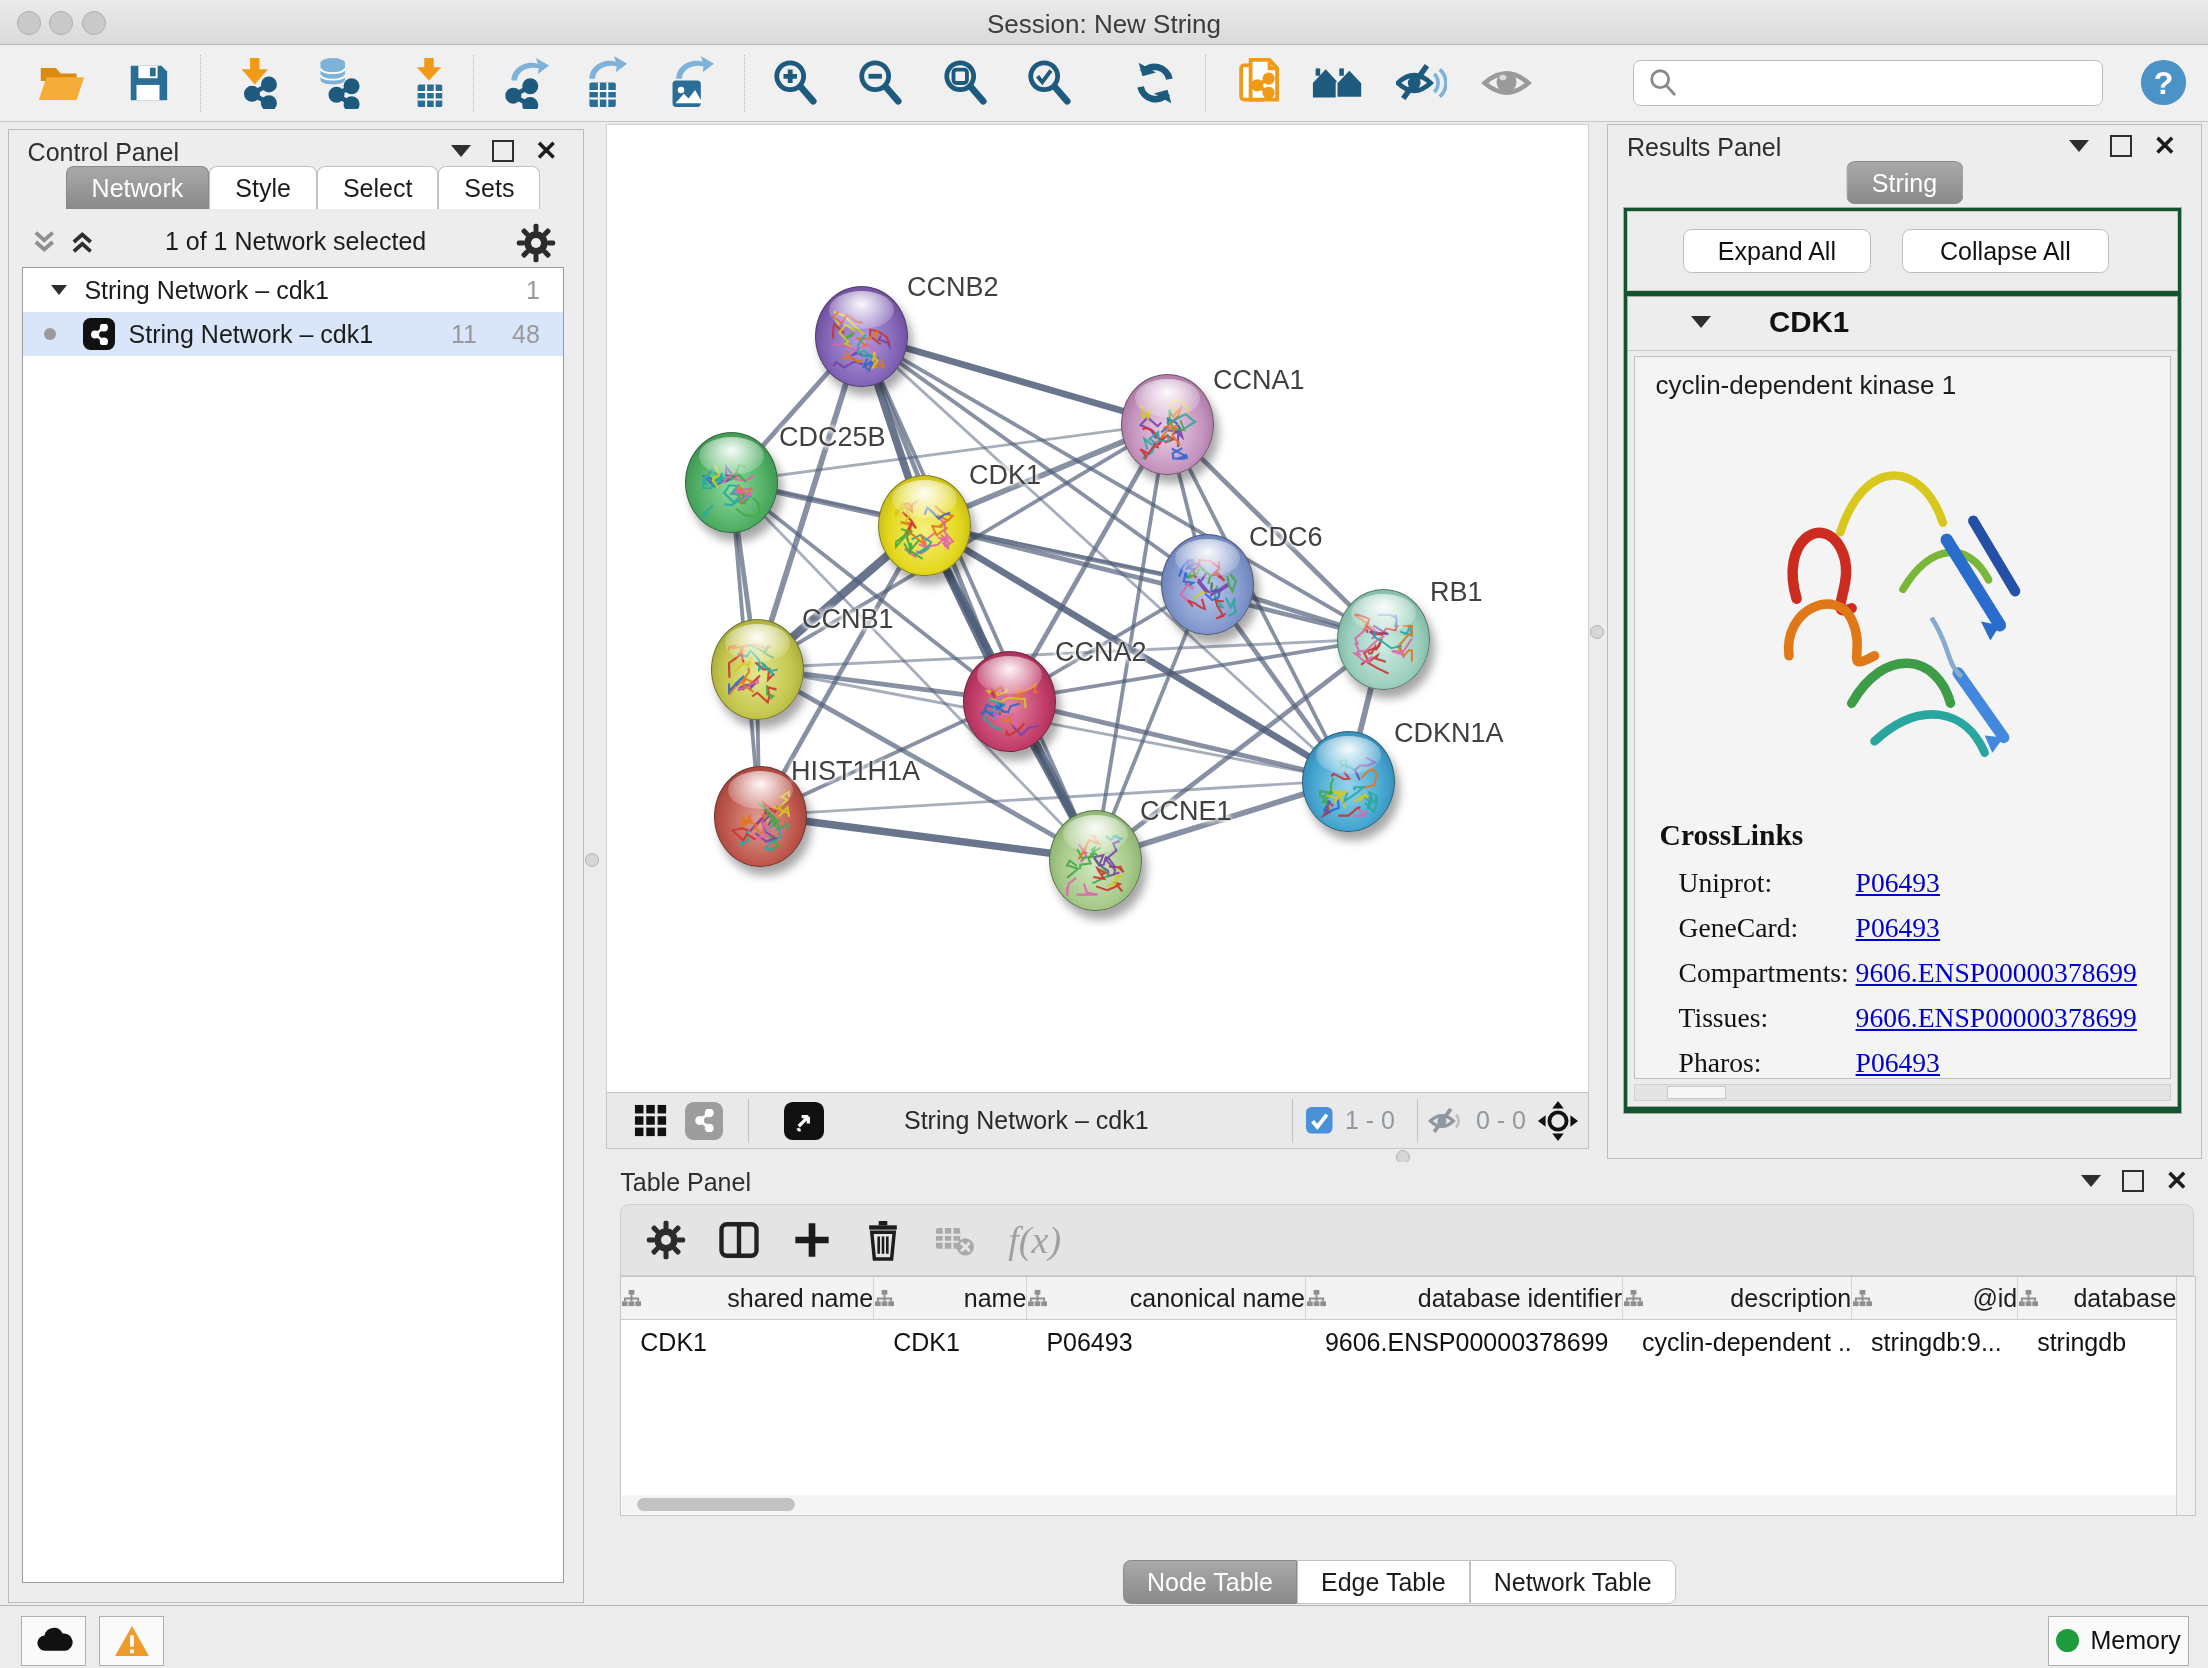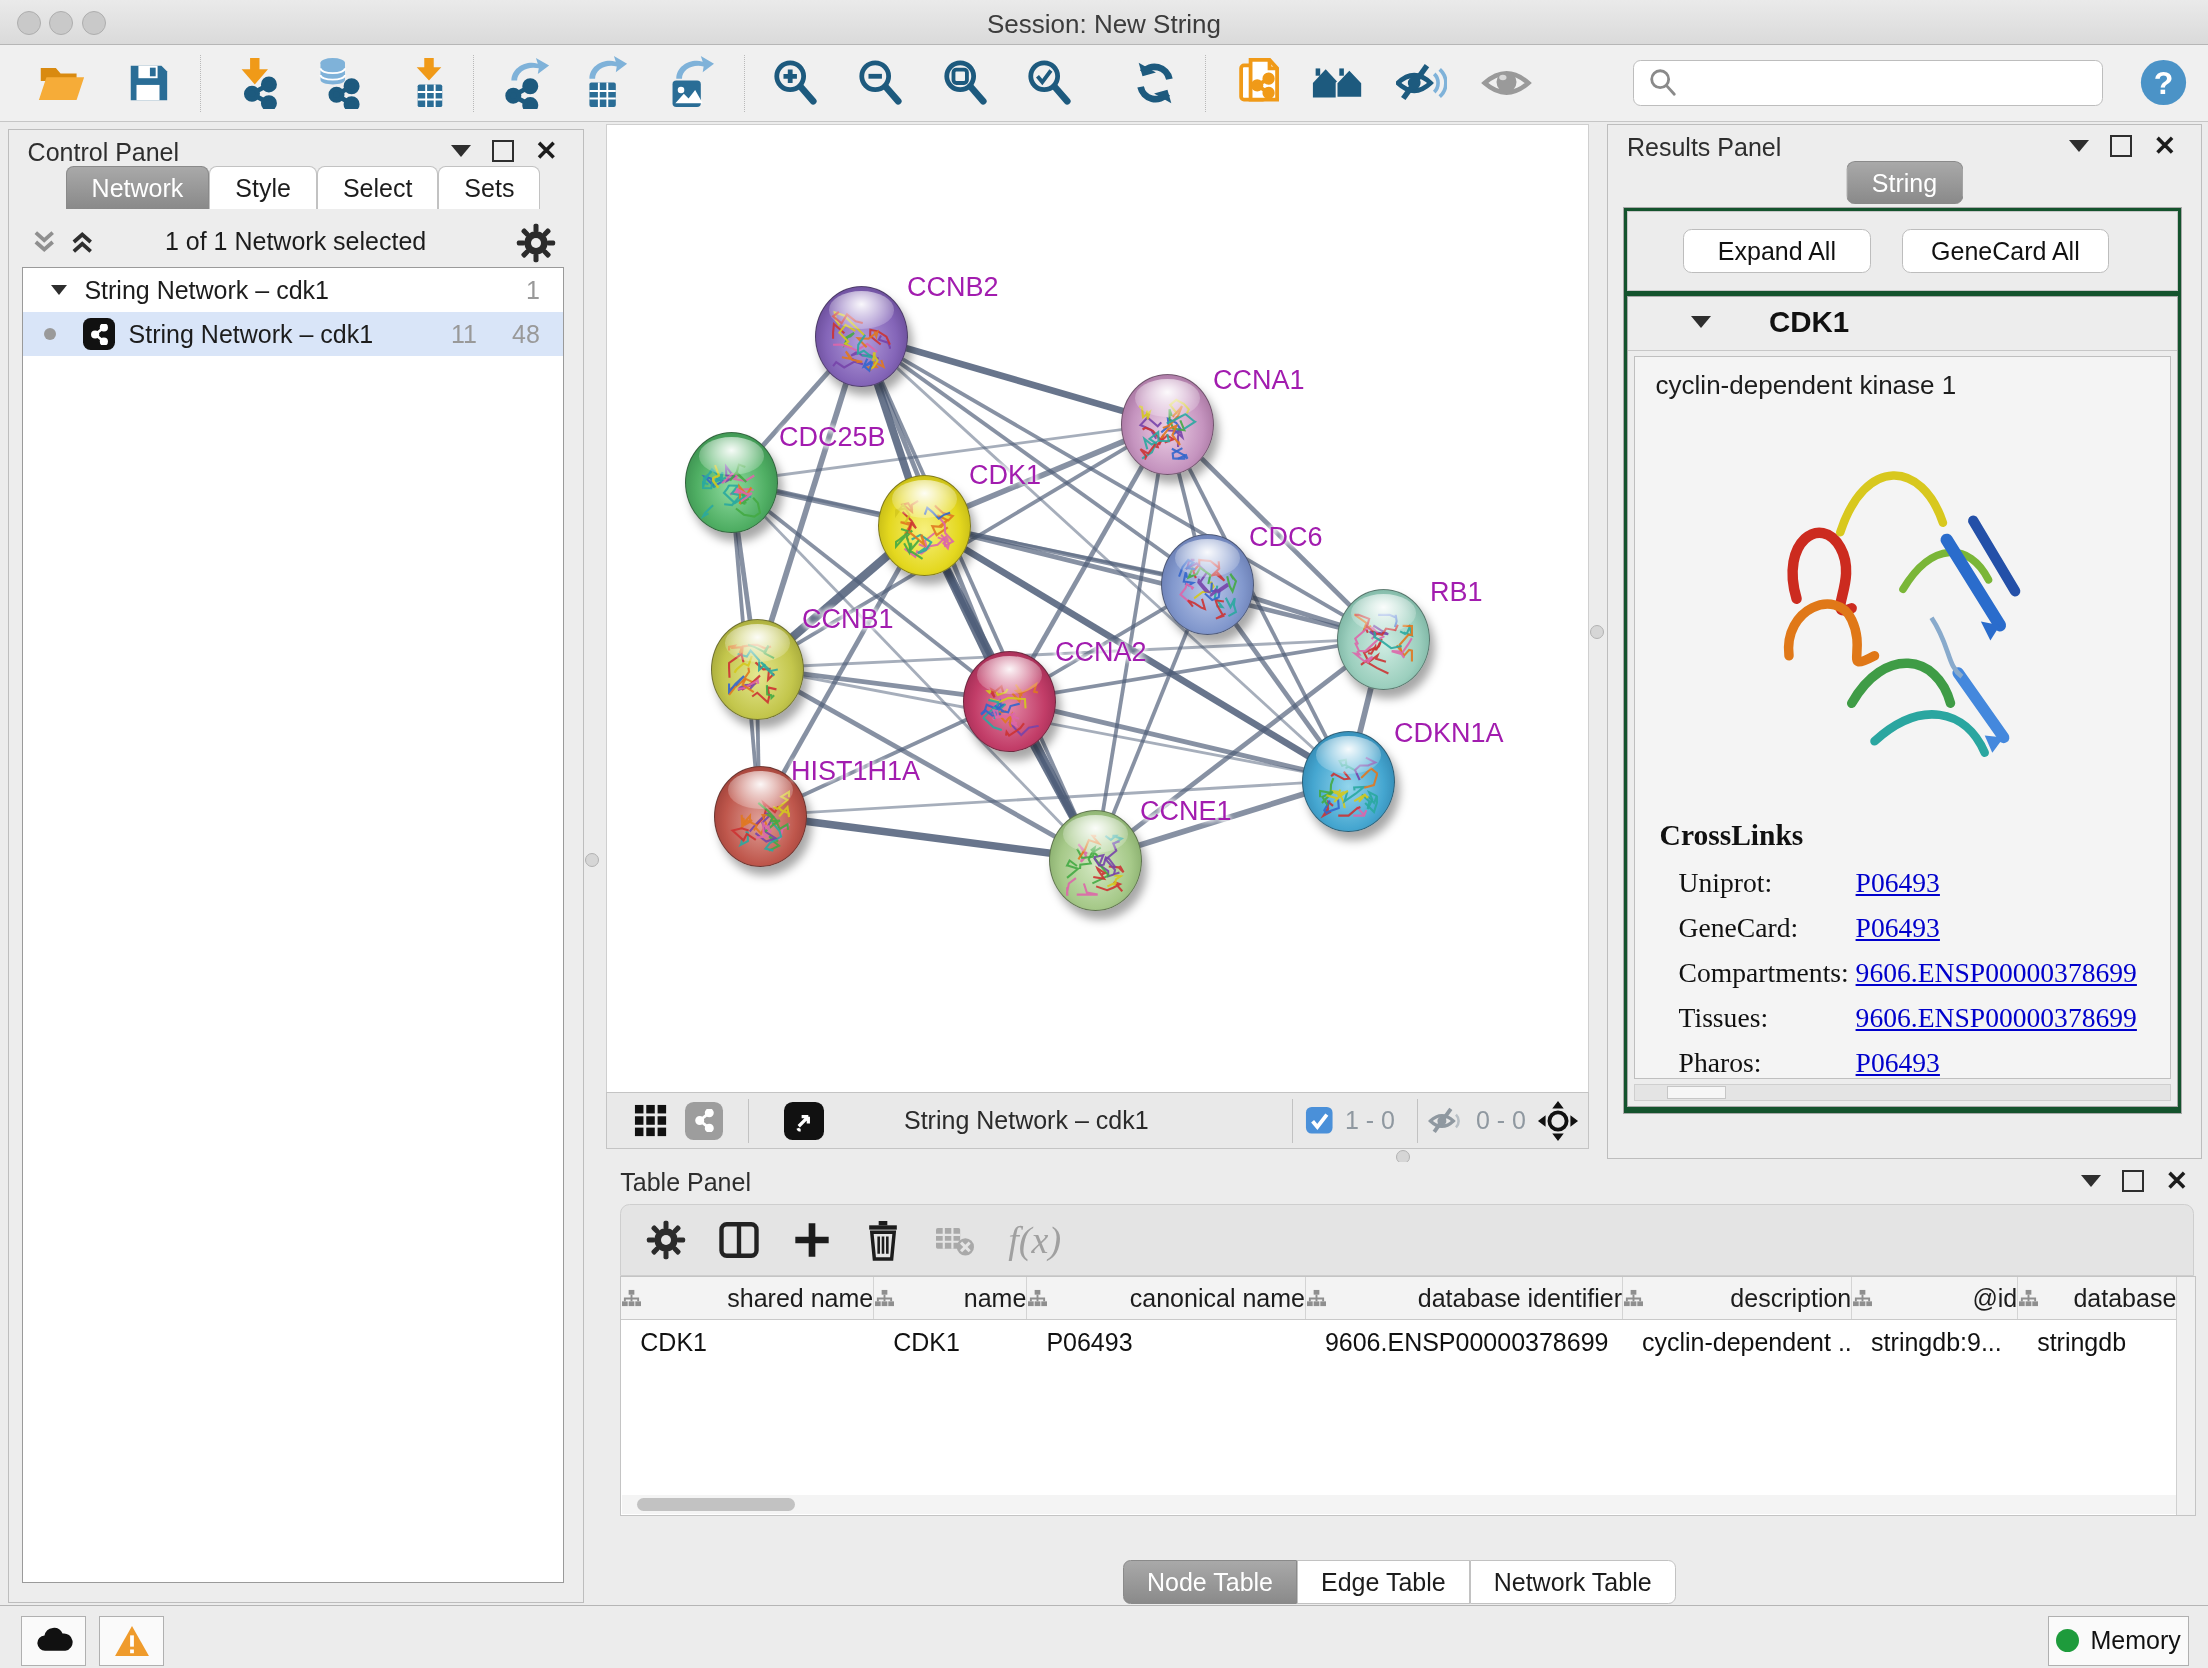--- a/index.html
+++ b/index.html
@@ -31,21 +31,21 @@
   #cp-list{position:absolute;left:13.3px;top:137px;width:540px;height:1314px;background:#fff;border:1.9px solid #9a9a9a;}
   .cp-row{position:relative;height:44px;font-size:25px;color:#1c1c1c;display:flex;align-items:center;}
   .cp-row .count{position:absolute;color:#999;}
   .cp-row.sel{background:#d9e5f8;}
   .sharebox{width:32px;height:32px;border-radius:7.6px;background:#111;display:flex;align-items:center;justify-content:center;}
   
   #network-panel{position:absolute;left:606px;top:124px;width:981px;height:968px;background:#fff;border:1px solid #cfcfcf;}
   #edges-svg{position:absolute;left:0;top:0;}
   .node{position:absolute;width:91px;height:99px;border-radius:50%;box-shadow:4.8px 8.6px 9.5px rgba(0,0,0,0.35);border:1px solid rgba(30,30,30,0.45);cursor:pointer;}
   .node .gloss{position:absolute;left:14%;top:4%;width:72%;height:38%;border-radius:50%;background:radial-gradient(ellipse at 50% 35%,rgba(255,255,255,0.95),rgba(255,255,255,0.25) 70%,rgba(255,255,255,0) 100%);}
-  .nlabel{position:absolute;font-size:27px;color:#a21caf;text-shadow:0 0 4.8px #fff,0 0 4.8px #fff,0 0 4.8px #fff;white-space:nowrap;}
+  .nlabel{position:absolute;font-size:27px;color:#404040;text-shadow:0 0 4.8px #fff,0 0 4.8px #fff,0 0 4.8px #fff;white-space:nowrap;}
   #network-toolbar{position:absolute;left:606px;top:1092px;width:981px;height:55px;background:#e9e9e9;border:1px solid #c4c4c4;}
   .ntb-sep{position:absolute;top:5.7px;height:44px;border-left:1px solid #c2c2c2;}
   .ntb-gray{color:#8f98a0;font-size:25px;position:absolute;top:13.3px;}
   .splitdot{position:absolute;width:12.4px;height:12.4px;border-radius:50%;background:#d6d6d6;border:1px solid #b2b2b2;}
   
   #results-panel{left:1607px;top:124px;width:593px;height:1033px;}
   #rp-tab{position:absolute;left:50%;transform:translateX(-50%);top:36px;z-index:2;}
   #rp-box{position:absolute;left:15px;top:82px;width:557px;height:905px;background:#14532d;border:1px solid #a9a9a9;}
   #rp-btnrow{position:absolute;left:2.9px;top:2.9px;right:2.9px;height:78px;border:1px solid #c7c7c7;background:#ececec;}
   .rp-btn{position:absolute;top:17px;height:42px;background:#fff;border:1px solid #bdbdbd;border-radius:8.6px;font-size:25px;color:#111;text-align:center;line-height:42px;cursor:pointer;}
@@ -676,21 +676,21 @@
     <div class="ptitle">Results Panel</div>
     <div class="pctrl" style="right:25px">
       <div class="tri-down"></div>
       <div class="sqbtn"></div>
       <div class="xbtn">✕</div>
     </div>
     <span id="rp-tab" class="tab active" style="border-radius:8.6px">String</span>
     <div id="rp-box">
       <div id="rp-btnrow">
         <div class="rp-btn" style="left:55px;width:186px">Expand All</div>
-        <div class="rp-btn" style="left:274px;width:205px">GeneCard All</div>
+        <div class="rp-btn" style="left:274px;width:205px">Collapse All</div>
       </div>
       <div id="rp-gene-box">
         <div id="rp-gene-head">
           <div class="tri-down"></div>
           <div id="rp-gene-name">CDK1</div>
         </div>
         <div id="rp-inner">
           <div id="rp-desc">cyclin-dependent kinase 1</div>
           <svg id="ribbon" width="285" height="390" viewBox="0 0 300 410">
             <path d="M38 190 C 20 130, 64 100, 84 136 S 66 212, 96 200" stroke="#cc2b1f" stroke-width="11" fill="none" stroke-linecap="round"></path>

